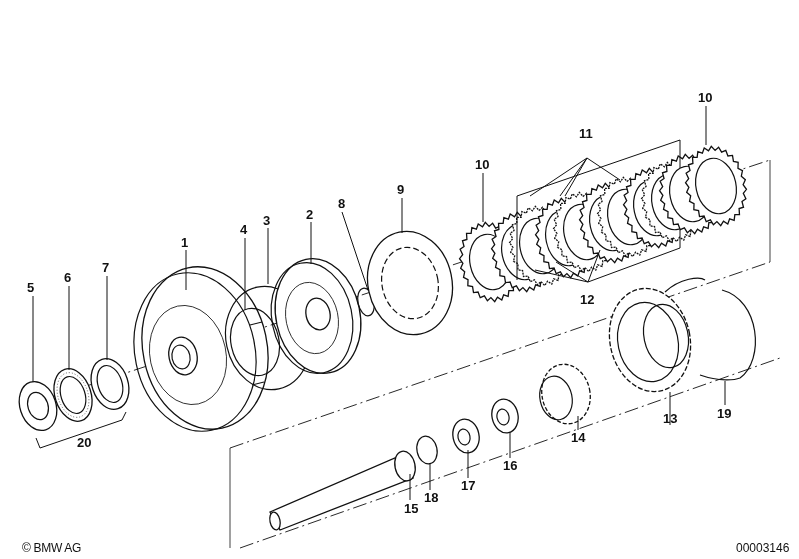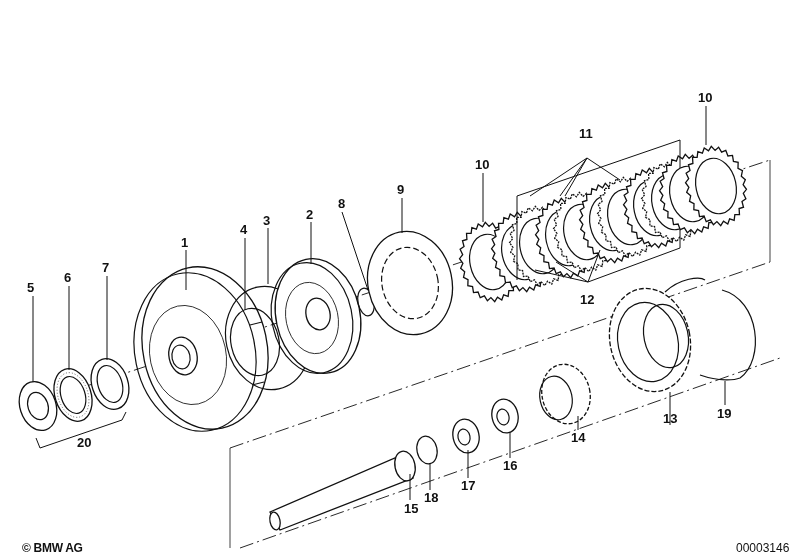--- a/index.html
+++ b/index.html
@@ -6,21 +6,21 @@
   body { width:799px; height:559px; position:relative; overflow:hidden; font-family:"Liberation Sans", sans-serif; }
   #diagram { position:absolute; left:0; top:0; width:799px; height:559px; }
   .ln { stroke:#111; fill:none; stroke-width:1.2; }
   .thin { stroke:#111; fill:none; stroke-width:0.8; }
   .axis { stroke:#111; fill:none; stroke-width:0.9; stroke-dasharray:14 4 2 4; }
   .lead { stroke:#111; fill:none; stroke-width:1; }
   .part-fill { fill:#fff; stroke:#111; stroke-width:1.3; }
   .hatch { stroke:#111; stroke-width:0.6; }
   .callout { font-family:"Liberation Sans", sans-serif; font-size:13px; font-weight:bold; fill:#111; }
   .footer { position:absolute; font-family:"Liberation Sans", sans-serif; font-size:12px; color:#111; }
-  #copyright { left:22px; top:541px; font-weight:bold; letter-spacing:-0.3px; }
+  #copyright { left:22px; top:541px; font-weight:normal; letter-spacing:-0.3px; }
   #diagram-id { left:736px; top:541px; }
 </style>
 </head>
 <body>
 
 <svg id="diagram" viewBox="0 0 799 559" xmlns="http://www.w3.org/2000/svg">
 
   <line class="axis" x1="20" y1="408" x2="770" y2="160"></line>
 
   <polyline class="axis" points="230,448 770,262"></polyline>

